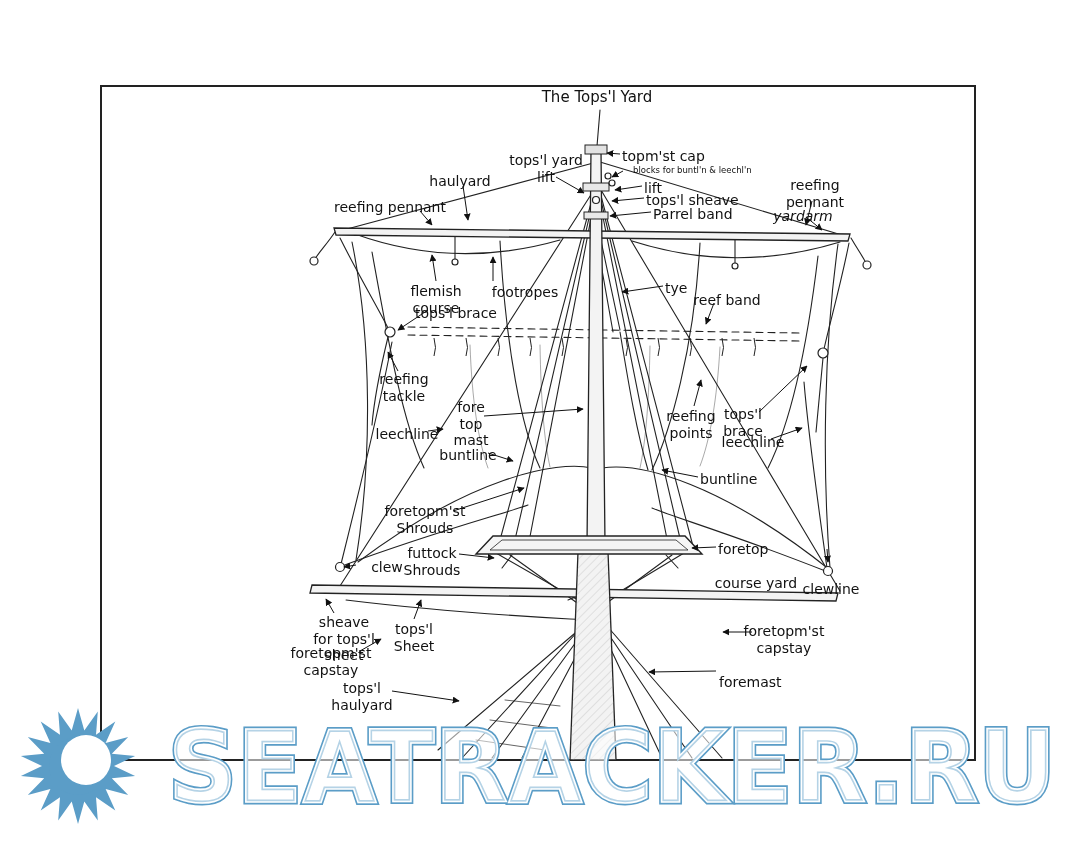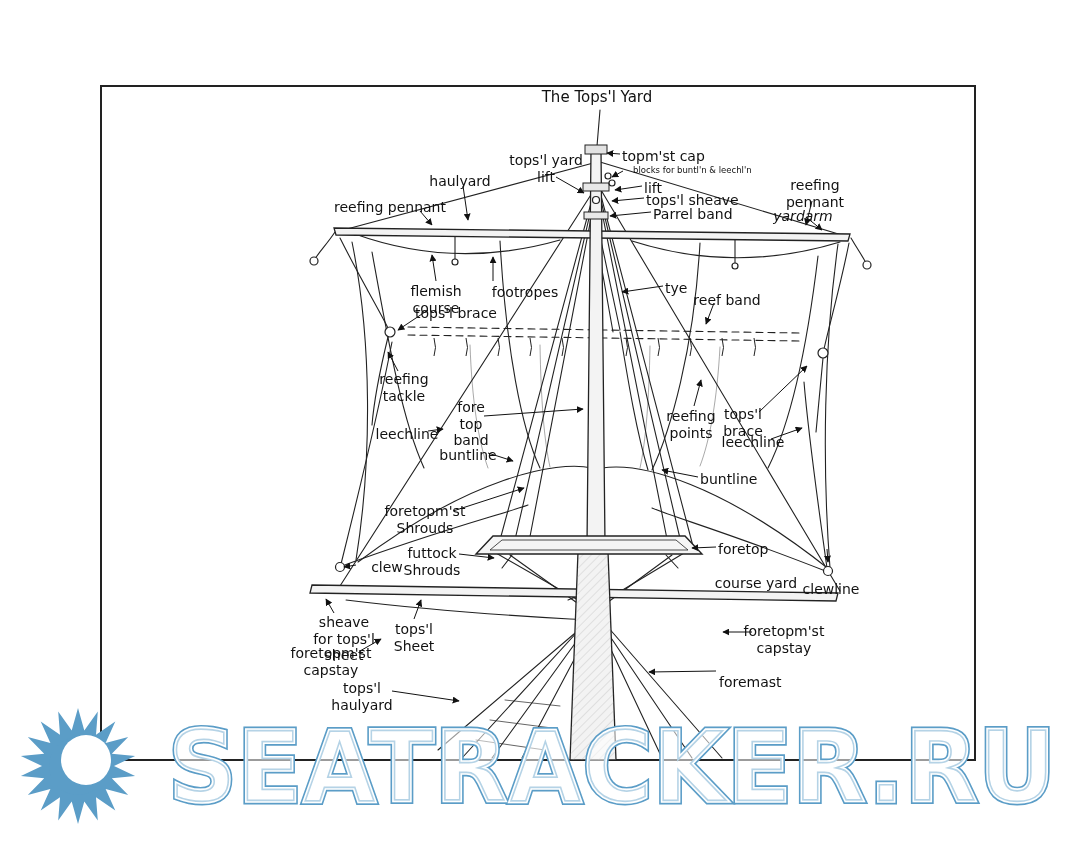--- a/index.html
+++ b/index.html
@@ -197,21 +197,21 @@
 course</div>
       <div class="lbl" style="left: 493px; top: 284px; transform: translateX(-50%); text-align: center; margin-left: 32px;">footropes</div>
       <div class="lbl" style="left: 456px; top: 305px; transform: translateX(-50%); text-align: center;">tops'l brace</div>
       <div class="lbl" style="left: 665px; top: 280px;">tye</div>
       <div class="lbl" style="left: 719px; top: 292px; transform: translateX(-50%); text-align: center; padding-left: 16px;">reef band</div>
       <div class="lbl" style="left: 404px; top: 371px; transform: translateX(-50%); text-align: center;">reefing
 tackle</div>
       <div class="lbl" style="left: 407px; top: 426px; transform: translateX(-50%); text-align: center;">leechline</div>
       <div class="lbl" style="left: 471px; top: 399px; transform: translateX(-50%); text-align: center;">fore
 top
-band</div>
+mast</div>
       <div class="lbl" style="left: 468px; top: 447px; transform: translateX(-50%); text-align: center;">buntline</div>
       <div class="lbl" style="left: 691px; top: 408px; transform: translateX(-50%); text-align: center;">reefing
 points</div>
       <div class="lbl" style="left: 743px; top: 406px; transform: translateX(-50%); text-align: center;">tops'l
 brace</div>
       <div class="lbl" style="left: 753px; top: 434px; transform: translateX(-50%); text-align: center;">leechline</div>
       <div class="lbl" style="left: 700px; top: 471px;">buntline</div>
       <div class="lbl" style="left: 425px; top: 503px; transform: translateX(-50%); text-align: center;">foretopm'st
 Shrouds</div>
       <div class="lbl" style="left: 432px; top: 545px; transform: translateX(-50%); text-align: center;">futtock

